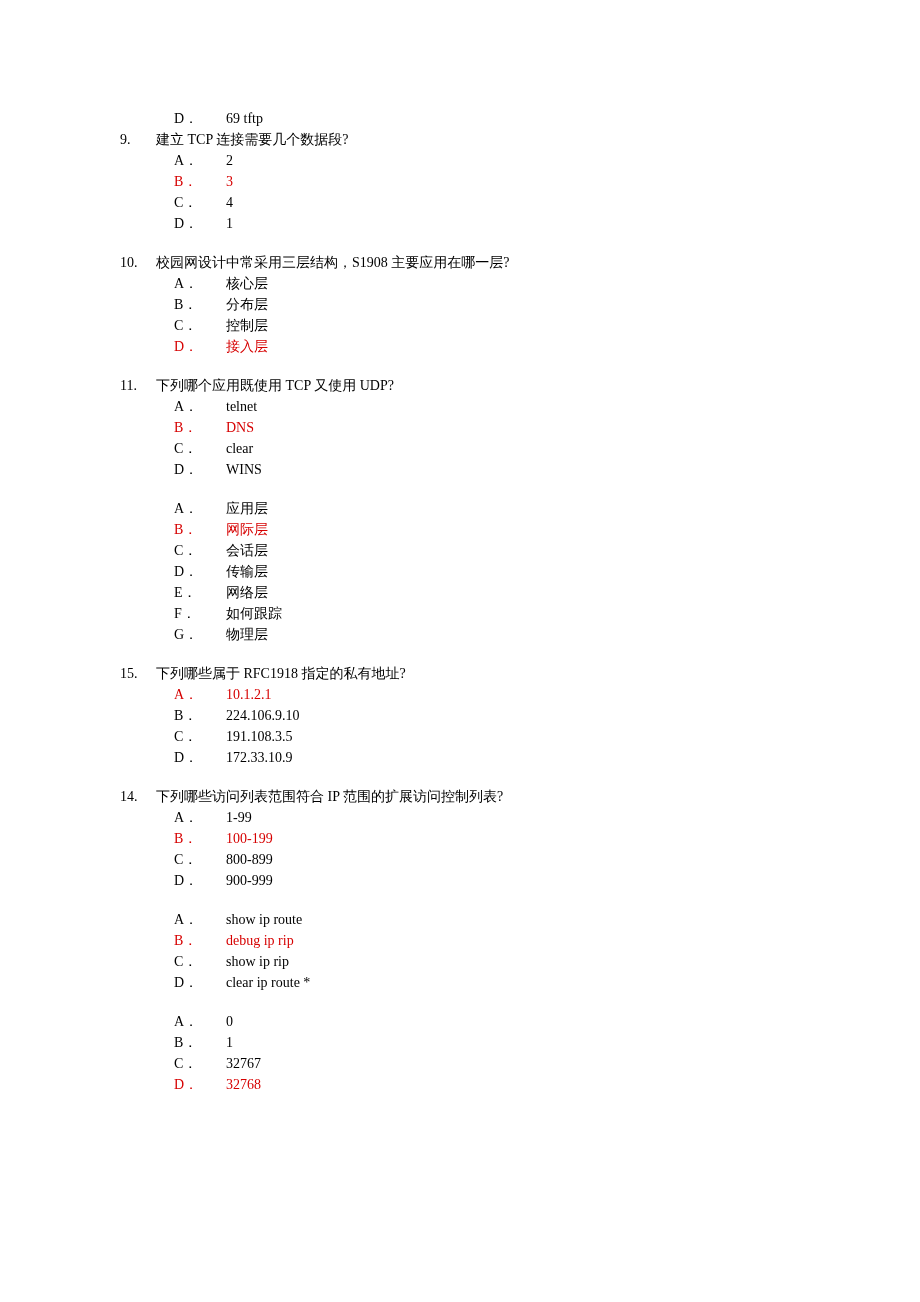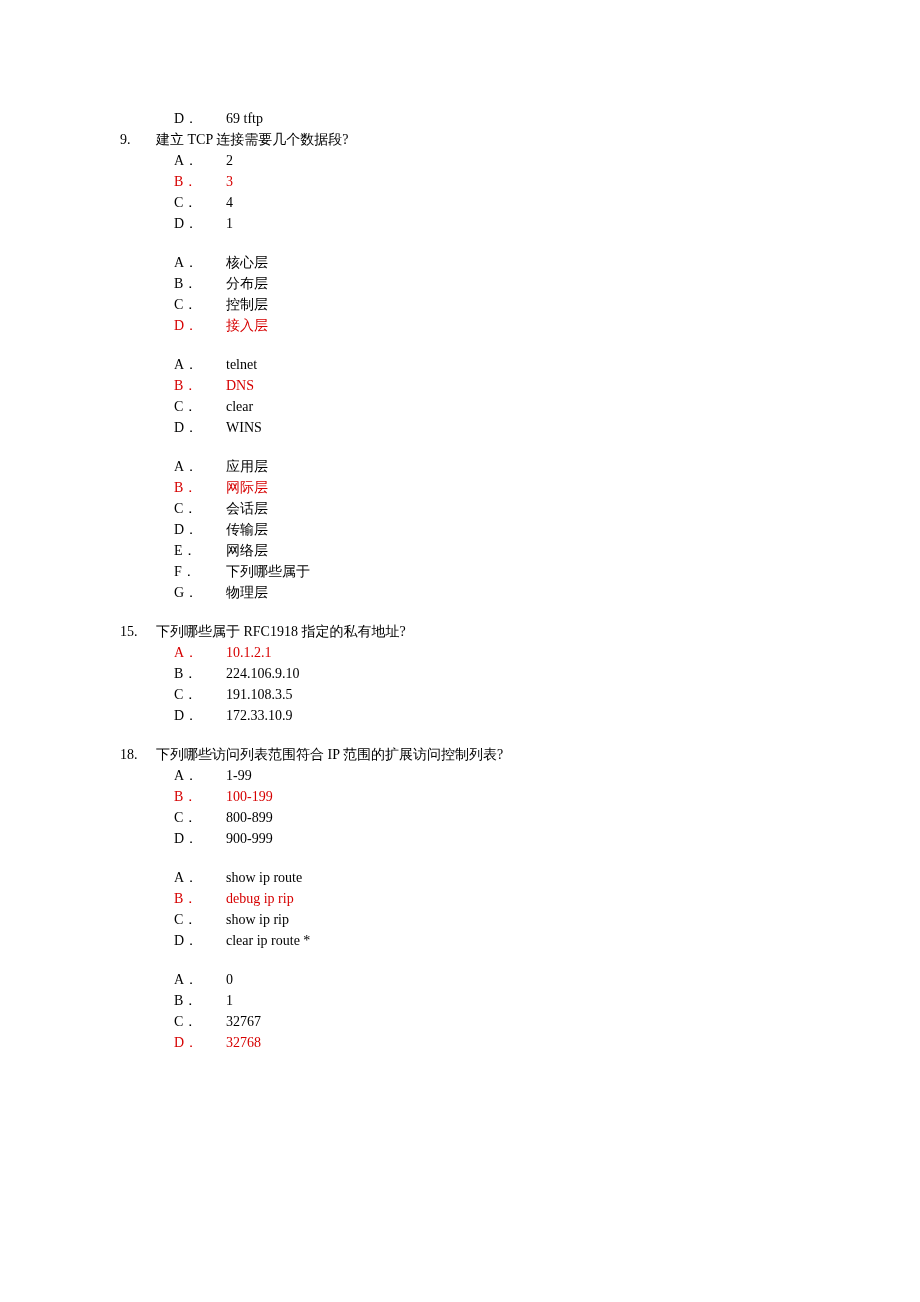--- a/index.html
+++ b/index.html
@@ -83,40 +83,48 @@
             <span class="opt-letter">C．</span>
             <span class="opt-text">4</span>
           </div>
           <div class="option">
             <span class="opt-letter">D．</span>
             <span class="opt-text">1</span>
           </div>
         </div>
       </div>
       <div class="question">
+        <div class="q-line">
+          <span class="q-number">10.</span>
+          <span class="q-text">校园网设计中常采用三层结构，S1908 主要应用在哪一层?</span>
+        </div>
         <div class="options">
           <div class="option">
             <span class="opt-letter">A．</span>
             <span class="opt-text">核心层</span>
           </div>
           <div class="option">
             <span class="opt-letter">B．</span>
             <span class="opt-text">分布层</span>
           </div>
           <div class="option">
             <span class="opt-letter">C．</span>
             <span class="opt-text">控制层</span>
           </div>
           <div class="option answer">
             <span class="opt-letter">D．</span>
             <span class="opt-text">接入层</span>
           </div>
         </div>
       </div>
       <div class="question">
+        <div class="q-line">
+          <span class="q-number">11.</span>
+          <span class="q-text">下列哪个应用既使用 TCP 又使用 UDP?</span>
+        </div>
         <div class="options">
           <div class="option">
             <span class="opt-letter">A．</span>
             <span class="opt-text">telnet</span>
           </div>
           <div class="option answer">
             <span class="opt-letter">B．</span>
             <span class="opt-text">DNS</span>
           </div>
           <div class="option">
@@ -146,21 +154,21 @@
           <div class="option">
             <span class="opt-letter">D．</span>
             <span class="opt-text">传输层</span>
           </div>
           <div class="option">
             <span class="opt-letter">E．</span>
             <span class="opt-text">网络层</span>
           </div>
           <div class="option">
             <span class="opt-letter">F．</span>
-            <span class="opt-text">下列哪些属于</span>
+            <span class="opt-text">如何跟踪</span>
           </div>
           <div class="option">
             <span class="opt-letter">G．</span>
             <span class="opt-text">物理层</span>
           </div>
         </div>
       </div>
       <div class="question">
         <div class="q-line">
           <span class="q-number">15.</span>
@@ -180,21 +188,21 @@
             <span class="opt-text">191.108.3.5</span>
           </div>
           <div class="option">
             <span class="opt-letter">D．</span>
             <span class="opt-text">172.33.10.9</span>
           </div>
         </div>
       </div>
       <div class="question">
         <div class="q-line">
-          <span class="q-number">18.</span>
+          <span class="q-number">14.</span>
           <span class="q-text">下列哪些访问列表范围符合 IP 范围的扩展访问控制列表?</span>
         </div>
         <div class="options">
           <div class="option">
             <span class="opt-letter">A．</span>
             <span class="opt-text">1-99</span>
           </div>
           <div class="option answer">
             <span class="opt-letter">B．</span>
             <span class="opt-text">100-199</span>

